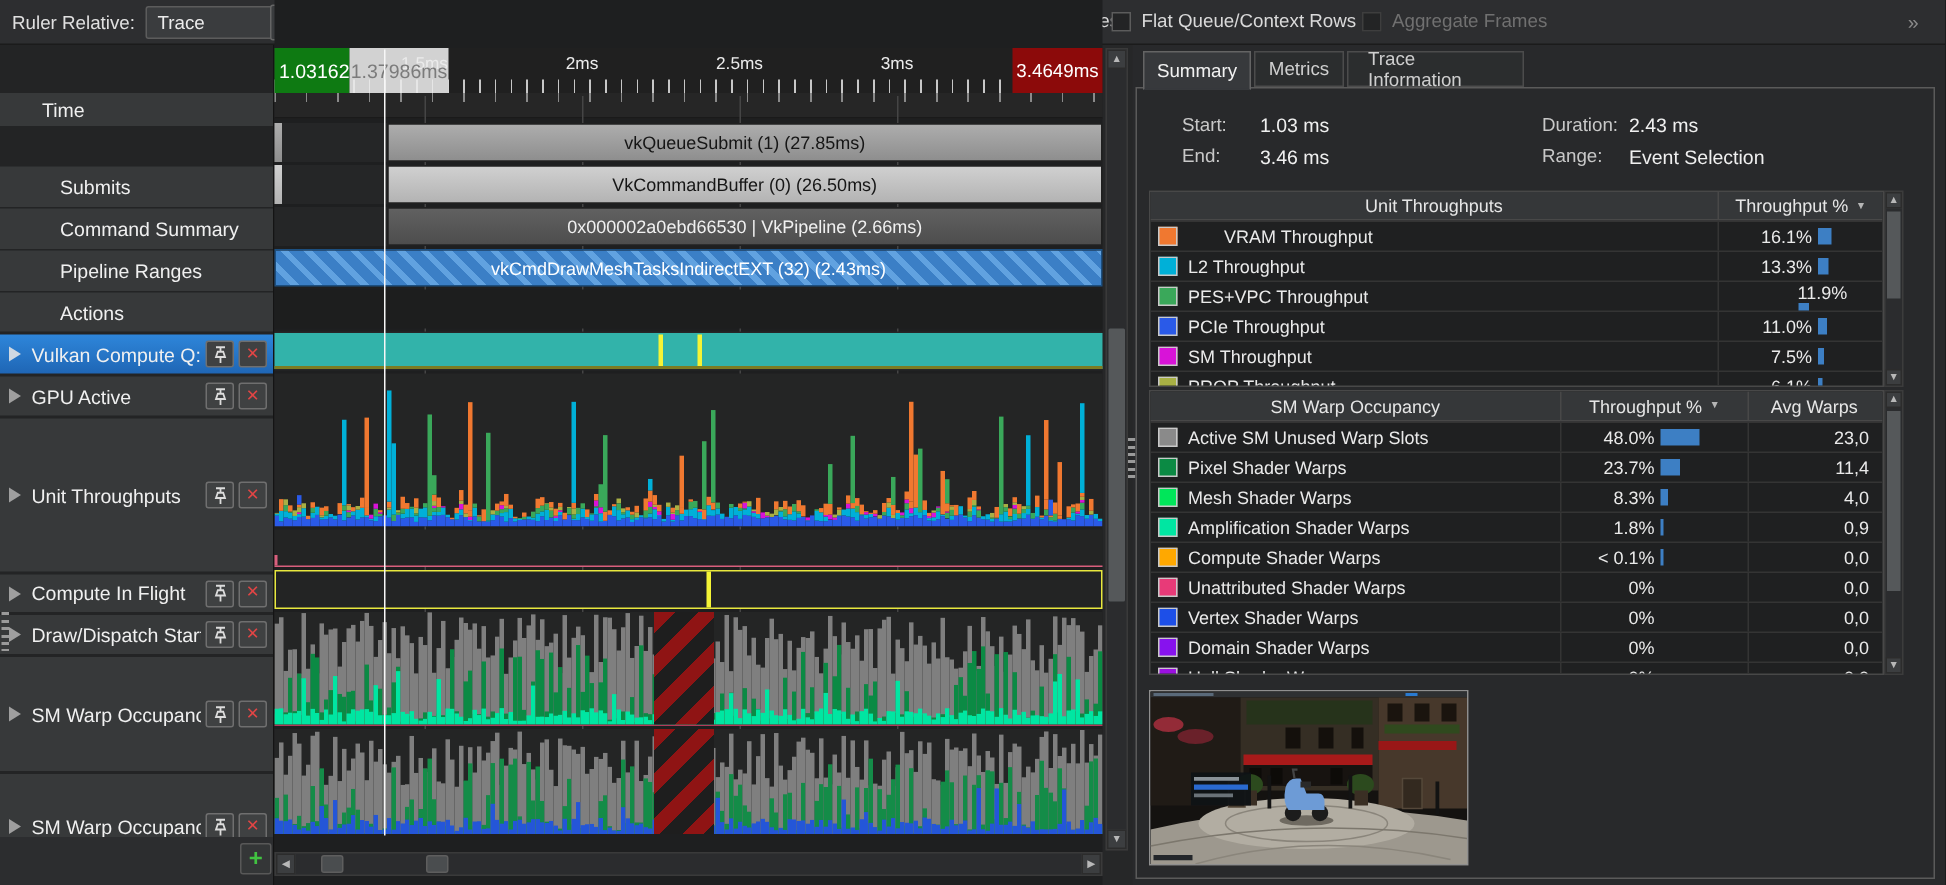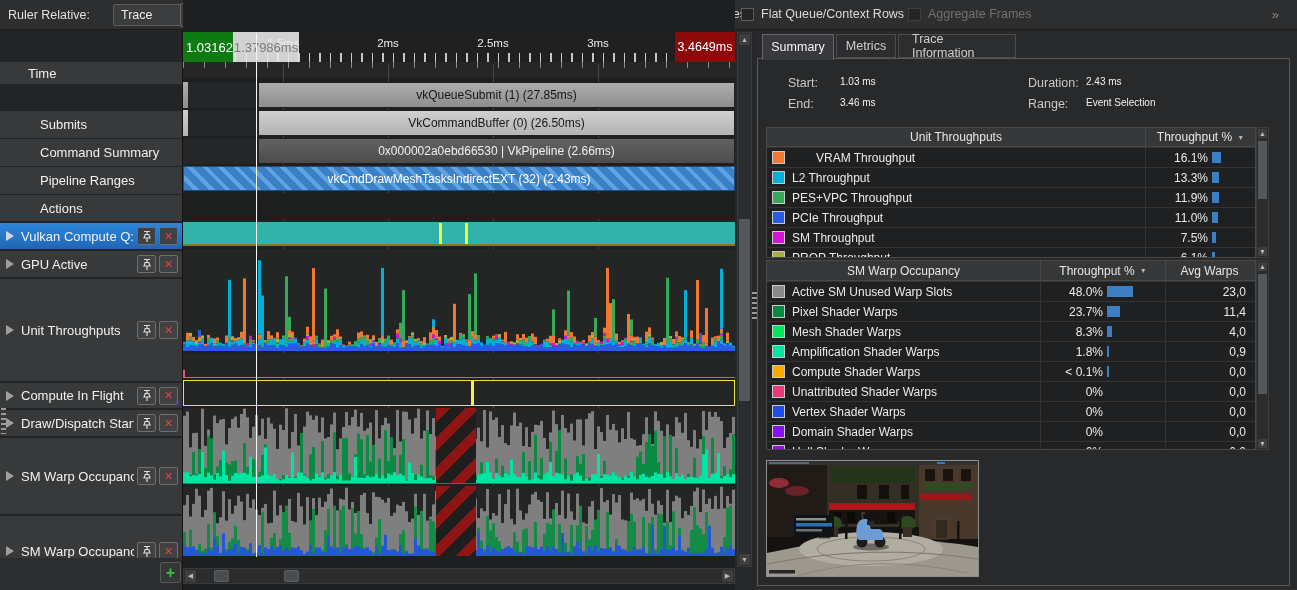--- a/index.html
+++ b/index.html
@@ -1,21 +1,21 @@
 <!DOCTYPE html>
 <html><head>
 <meta charset="utf-8">
 <style>
   html,body{margin:0;padding:0;background:#151515;}
   #app{position:relative;width:1297px;height:590px;background:#262728;overflow:hidden;
        font-family:"Liberation Sans","DejaVu Sans",sans-serif;color:#ddd;font-size:12px;}
   
   #toolbar{position:absolute;left:0;top:0;width:1297px;height:30px;background:#2d2e30;border-bottom:1px solid #1b1b1b;box-sizing:border-box;}
   .tb-label{position:absolute;top:8px;font-size:12.5px;color:#e0e0e0;}
-  #ruler-select{position:absolute;left:113px;top:4px;width:96px;height:22px;background:#3a3c3e;border:1px solid #5c5c5c;border-radius:2px;display:flex;align-items:center;box-sizing:border-box;}
+  #ruler-select{position:absolute;left:97px;top:4px;width:96px;height:22px;background:#3a3c3e;border:1px solid #5c5c5c;border-radius:2px;display:flex;align-items:center;box-sizing:border-box;}
   #ruler-select .val{flex:1;padding-left:7px;font-size:12.5px;color:#ececec;}
   #ruler-select .dd{width:16px;text-align:center;font-size:7px;color:#bdbdbd;}
   .tbtn{position:absolute;top:3px;height:24px;background:#3a3c3e;border:1px solid #656565;border-radius:2px;display:flex;align-items:center;gap:6px;padding:0 10px;font-size:12.5px;color:#ececec;box-sizing:border-box;}
   .cbwrap{position:absolute;top:7px;display:flex;align-items:center;gap:7px;font-size:12.5px;color:#dadada;}
   .cb{width:13px;height:13px;background:#232425;border:1px solid #5c5c5c;box-sizing:border-box;}
   .cbwrap.disabled{color:#707070;}
   .cbwrap.disabled .cb{border-color:#3e3e3e;}
   #chevron{position:absolute;right:18px;top:7px;color:#8a8a8a;font-size:13px;}
   
   #sidebar{position:absolute;left:0;top:30px;width:183px;height:560px;background:#232425;border-right:1px solid #141414;box-sizing:border-box;}
@@ -62,21 +62,21 @@
   #vthumb{position:absolute;left:1px;top:186px;width:11px;height:182px;background:#55585a;border-radius:1px;}
   #hscroll{position:absolute;left:183px;top:568px;width:552px;height:16px;background:#2b2c2e;border:1px solid #3a3a3a;box-sizing:border-box;}
   .hthumb{position:absolute;top:1px;width:15px;height:12px;background:#4a4d4f;border:1px solid #5e5e5e;border-radius:2px;box-sizing:border-box;}
   
   #rightpanel{position:absolute;left:755px;top:30px;width:542px;height:560px;background:#28292b;}
   #panel-splitter{position:absolute;left:-3px;top:262px;width:5px;height:28px;background:repeating-linear-gradient(#9a9a9a 0 2px,transparent 2px 5px);}
   .tab{position:absolute;top:4px;height:24px;display:flex;align-items:center;padding:0 13px;font-size:12.5px;border:1px solid #4c4c4c;background:#2b2d2e;color:#cfcfcf;box-sizing:border-box;z-index:1;}
   .tab.active{background:#37393c;border-color:#646464;border-bottom:1px solid #37393c;height:26px;z-index:3;color:#f2f2f2;}
   #panelbox{position:absolute;left:2px;top:28px;width:533px;height:528px;border:1px solid #5a5a5a;background:#28292b;box-sizing:border-box;z-index:0;}
   .sum-lab{position:absolute;font-size:12.5px;color:#c8c8c8;}
-  .sum-val{position:absolute;font-size:10px;color:#f0f0f0;}
+  .sum-val{position:absolute;font-size:13px;color:#f0f0f0;}
   .dtable{position:absolute;background:#1f2021;border:1px solid #484848;box-sizing:border-box;overflow:hidden;}
   .thead{display:flex;background:#353739;border-bottom:1px solid #484848;color:#e6e6e6;}
   .th{display:flex;align-items:center;justify-content:center;box-sizing:border-box;font-size:12px;gap:5px;}
   .th+.th{border-left:1px solid #484848;}
   .sortglyph{font-size:7px;color:#b5b5b5;}
   .trow{display:flex;height:19px;align-items:center;border-top:1px solid #343434;font-size:12px;color:#eaeaea;}
   .trow:first-of-type{border-top:none;}
   .namecell{display:flex;align-items:center;overflow:hidden;white-space:nowrap;box-sizing:border-box;}
   .swatch{width:13px;height:13px;border:1px solid #c9c9c9;margin:0 7px 0 5px;flex:none;box-sizing:border-box;}
   .valcell{display:flex;align-items:center;box-sizing:border-box;border-left:1px solid #343434;height:100%;}
@@ -2109,21 +2109,21 @@
           <div class="valcell" style="width: 110px;">
             <span class="valtext">13.3%</span>
             <div class="minibar" style="width: 7.315px;"></div>
           </div>
         </div>
         <div class="trow">
           <div class="namecell" style="width: 378px;">
             <div class="swatch" style="background: rgb(58, 168, 90);"></div>
             <span>PES+VPC Throughput</span>
           </div>
-          <div class="valcell" style="width: 110px;">
+          <div class="valcell" style="width: 110px; flex-direction: column;">
             <span class="valtext">11.9%</span>
             <div class="minibar" style="width: 6.545px;"></div>
           </div>
         </div>
         <div class="trow">
           <div class="namecell" style="width: 378px;">
             <div class="swatch" style="background: rgb(42, 90, 232);"></div>
             <span>PCIe Throughput</span>
           </div>
           <div class="valcell" style="width: 110px;">

